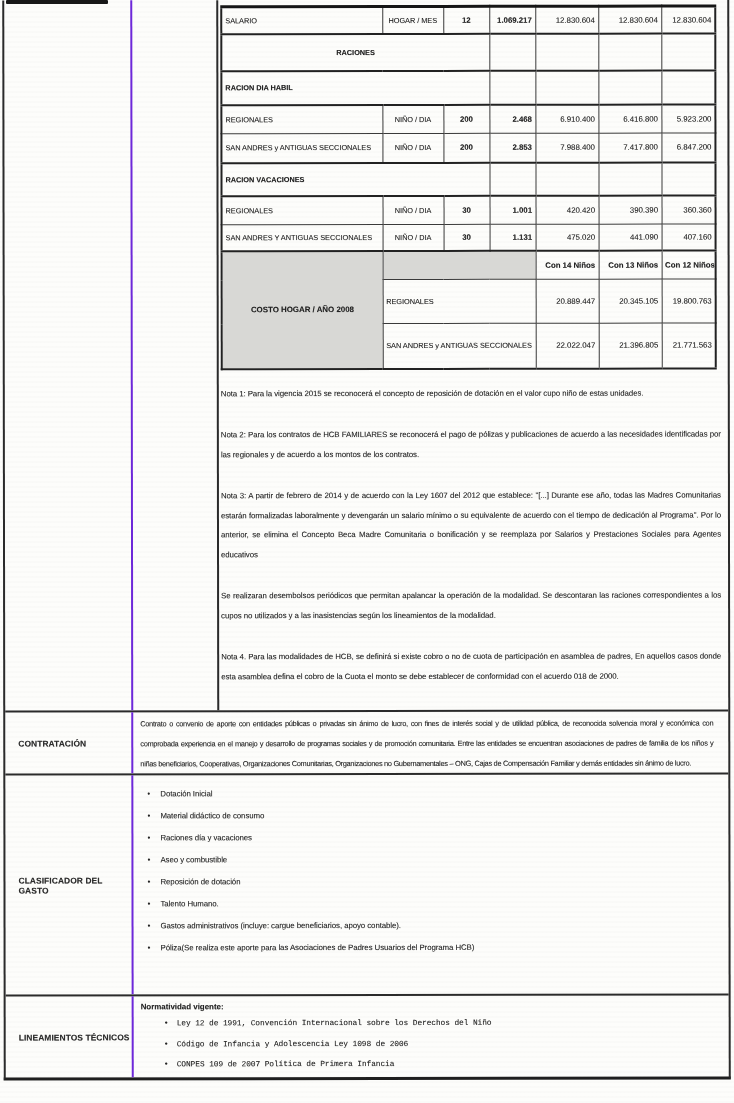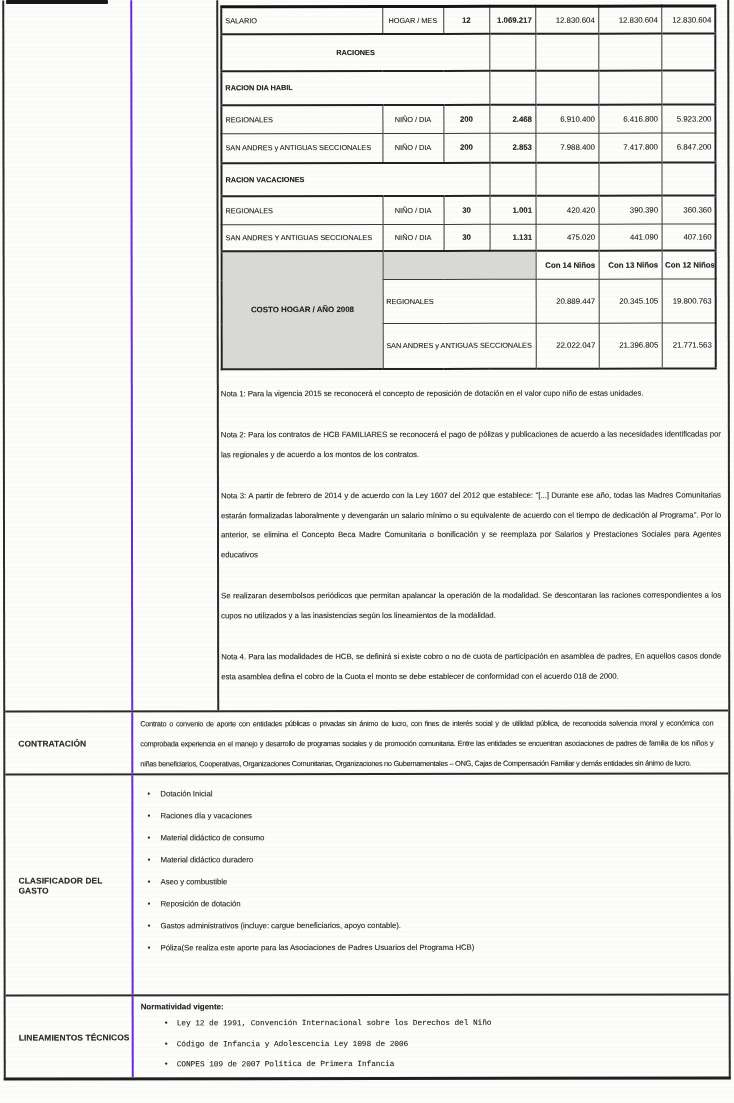--- a/index.html
+++ b/index.html
@@ -202,25 +202,25 @@
     </div>
   </div>
 
   <div class="row row-clasificador">
     <div class="label-cell">
       <span class="lbl-txt">CLASIFICADOR DEL GASTO</span>
     </div>
     <div class="content-cell">
       <ul class="blist">
         <li>Dotación Inicial</li>
+        <li>Material didáctico de consumo</li>
         <li>Raciones día y vacaciones</li>
-        <li>Material didáctico de consumo</li>
-        <li>Material didáctico duradero</li>
         <li>Aseo y combustible</li>
         <li>Reposición de dotación</li>
+        <li>Talento Humano.</li>
         <li>Gastos administrativos (incluye: cargue beneficiarios, apoyo contable).</li>
         <li>Póliza(Se realiza este aporte para las Asociaciones de Padres Usuarios del Programa HCB)</li>
       </ul>
     </div>
   </div>
 
   <div class="row row-lineamientos">
     <div class="label-cell">
       <span class="lbl-txt">LINEAMIENTOS TÉCNICOS</span>
     </div>

